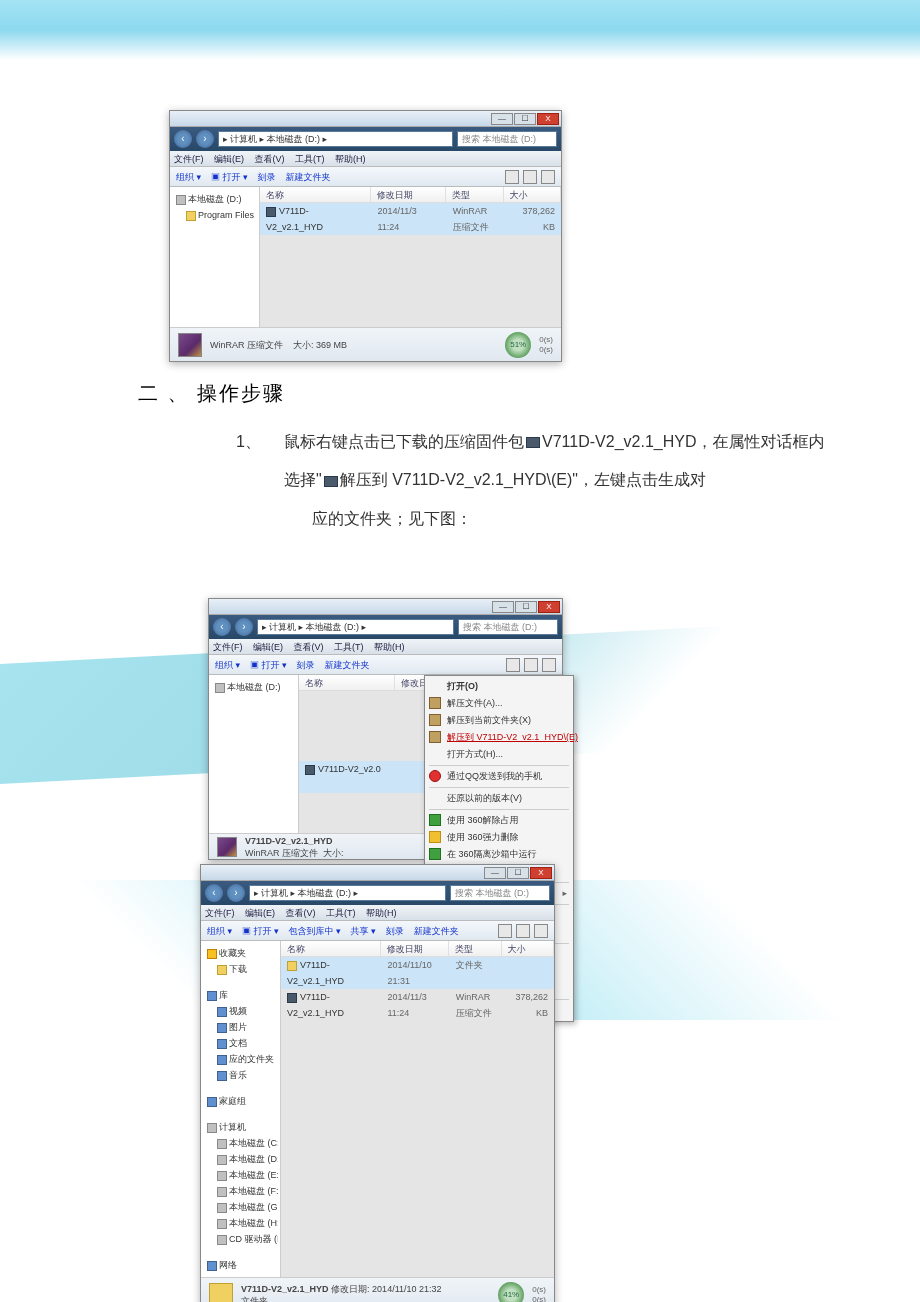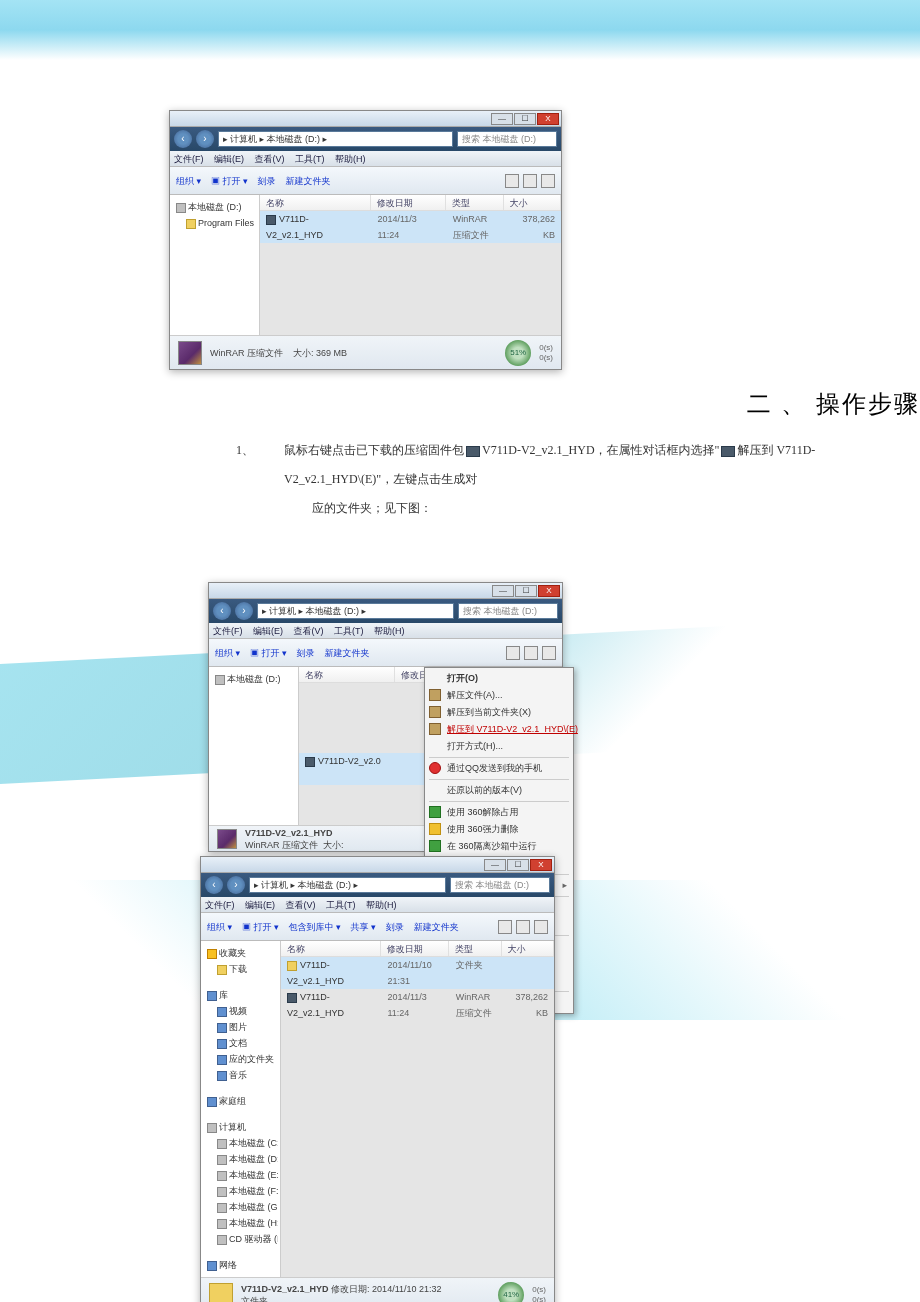--- a/index.html
+++ b/index.html
@@ -32,33 +32,31 @@
     height: 140px;
     background: linear-gradient(45deg, transparent 20%, #5cd0e8 50%, transparent 80%);
     opacity: 0.4;
   }
   .content {
     position: relative;
     z-index: 10;
     padding-top: 110px;
   }
   .section-title {
-    font-size: 24px;
+    font-size: 20px;
     font-weight: normal;
     margin: 0 0 16px 138px;
     color: #000;
     letter-spacing: 2px;
-    text-align: right;
   }
   .step {
     margin: 0 80px 3px 130px;
-    font-size: 12px;
+    font-size: 16px;
     color: #333;
     line-height: 2.4;
-    font-family: Liberation Serif, serif;
   }
   .step-num {
     display: inline-block;
     width: 24px;
   }
   .inline-icon {
     display: inline-block;
     width: 14px; height: 11px;
     background: #4a5a6a;
     border: 1px solid #2a3a4a;
@@ -139,21 +137,21 @@
     background: linear-gradient(180deg, #f0f4f8 0%, #d8e0e8 100%);
     border-bottom: 1px solid #bbb;
     font-size: 9px;
     line-height: 16px;
     padding: 0 4px;
     color: #224;
   }
   .menubar span { margin-right: 8px; }
 
   .toolbar {
-    height: 28px;
+    height: 20px;
     background: linear-gradient(180deg, #f4f8fc 0%, #e0e8f0 100%);
     border-bottom: 1px solid #bbb;
     font-size: 9px;
     line-height: 20px;
     padding: 0 6px;
     color: #224;
     display: flex;
     gap: 10px;
     align-items: center;
   }

